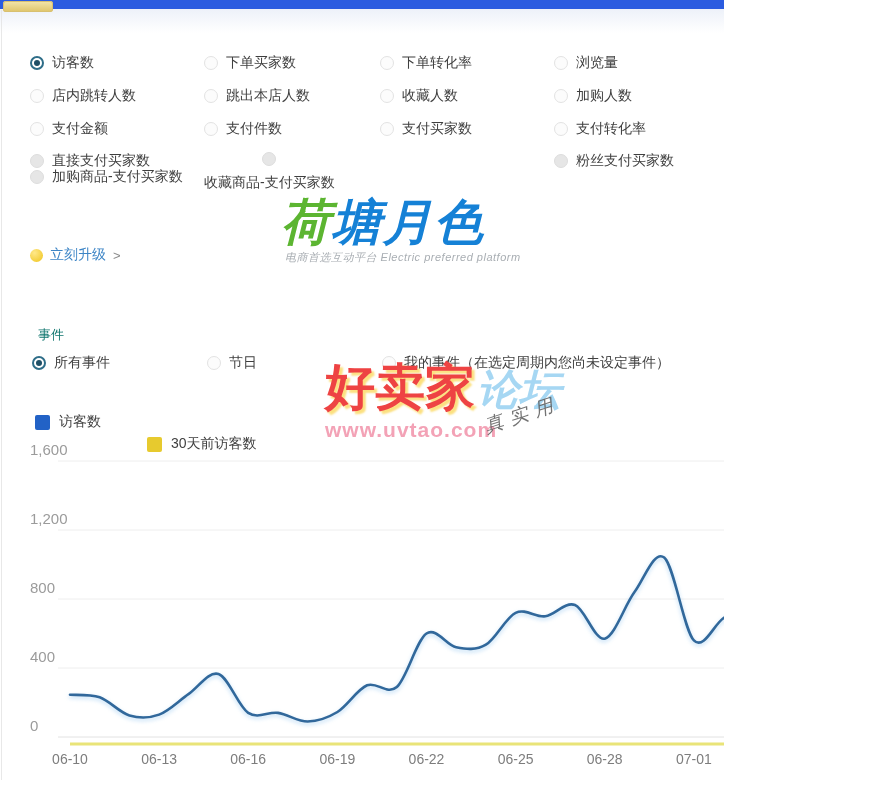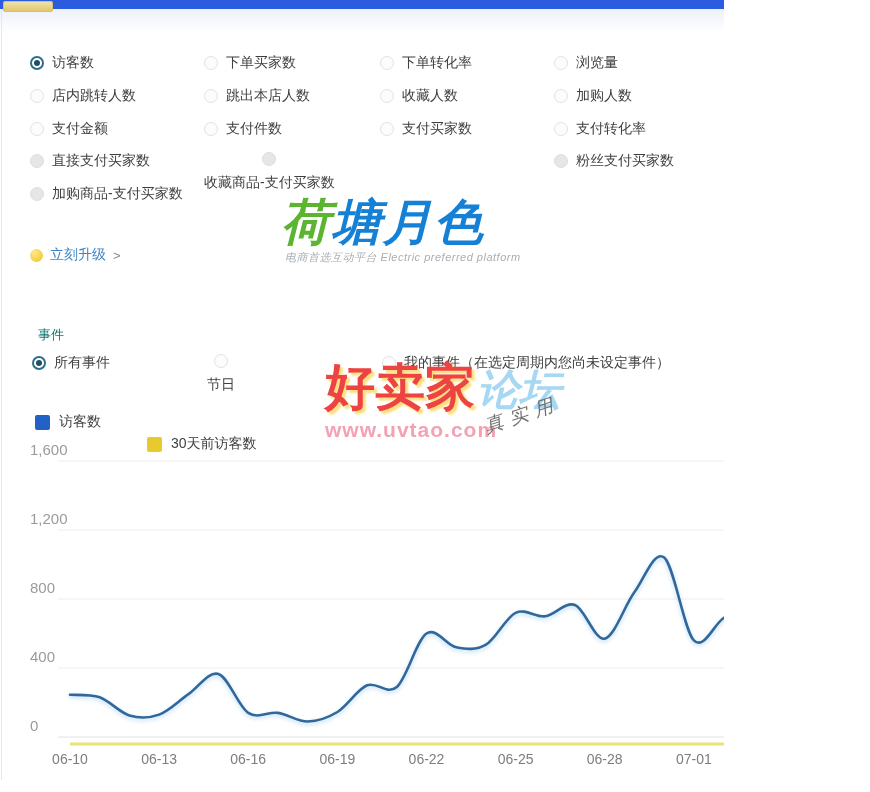--- a/index.html
+++ b/index.html
@@ -121,21 +121,21 @@
         <span>直接支付买家数</span>
       </div>
       <div class="ritem" style="left: 204px; top: 152px; flex-direction: column;">
         <span class="radio disabled"></span>
         <span>收藏商品-支付买家数</span>
       </div>
       <div class="ritem" style="left: 554px; top: 152px;">
         <span class="radio disabled"></span>
         <span>粉丝支付买家数</span>
       </div>
-      <div class="ritem" style="left: 30px; top: 185px;">
+      <div class="ritem" style="left: 30px; top: 168px;">
         <span class="radio disabled"></span>
         <span>加购商品-支付买家数</span>
       </div>
     </div>
 
   <div class="notice">
     <span class="notice-icon"></span>
     <a class="notice-link">立刻升级</a>
     <span class="notice-arrow">&gt;</span>
   </div>
@@ -144,21 +144,21 @@
     <span class="lg-green">荷</span><span class="lg-blue">塘月色</span>
     <div class="lg-sub">电商首选互动平台 Electric preferred platform</div>
   </div>
 
   <div class="events-label">事件</div>
   <div id="events">
       <div class="ritem" style="left: 32px; top: 354px;">
         <span class="radio selected"></span>
         <span>所有事件</span>
       </div>
-      <div class="ritem" style="left: 207px; top: 354px; flex-direction: column;">
+      <div class="ritem" style="left: 207px; top: 354px;">
         <span class="radio normal"></span>
         <span>节日</span>
       </div>
       <div class="ritem" style="left: 382px; top: 354px;">
         <span class="radio normal"></span>
         <span>我的事件（在选定周期内您尚未设定事件）</span>
       </div>
     </div>
 
   <div class="forum-wm">

